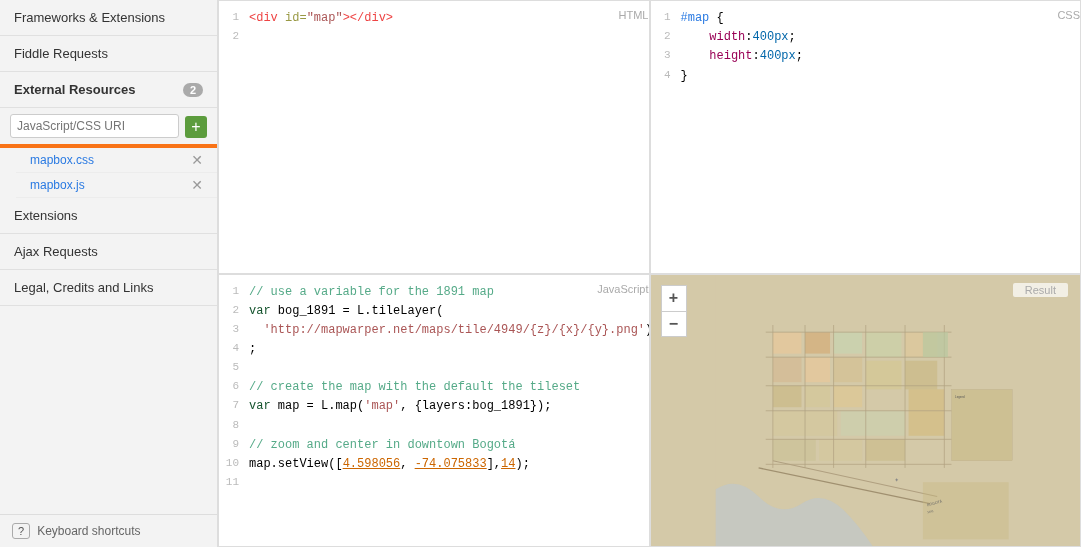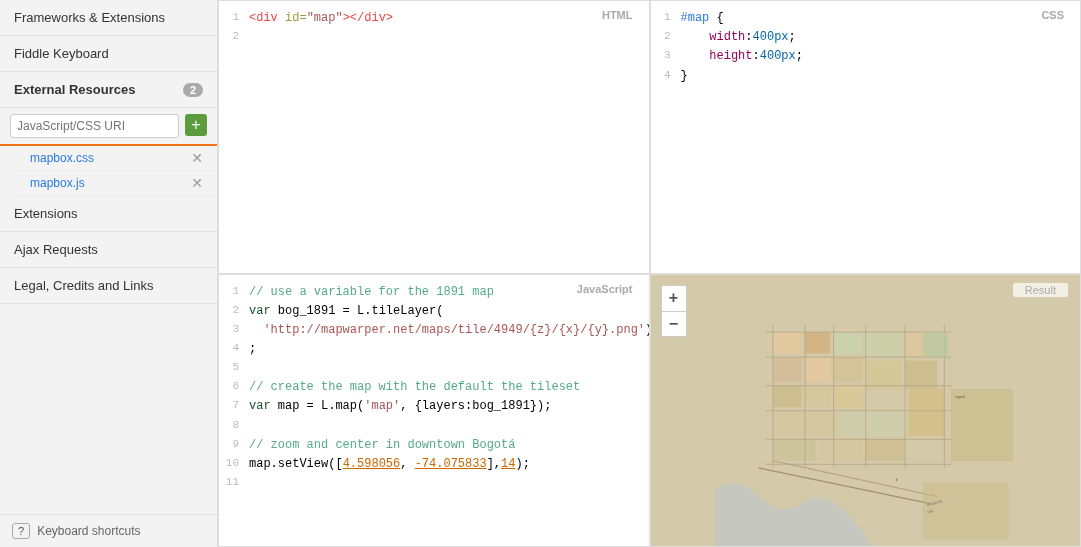--- a/index.html
+++ b/index.html
@@ -38,23 +38,23 @@
     .badge {
       background: #aaa;
       color: white;
       border-radius: 10px;
       padding: 1px 7px;
       font-size: 11px;
     }
 
     .resource-input-row {
       display: flex;
-      align-items: flex-start;
+      align-items: flex-end;
       padding: 6px 10px;
-      border-bottom: 2px solid #f97316;
+      border-bottom: 4px solid #f97316;
     }
     .resource-input-row input {
       flex: 1;
       border: 1px solid #ccc;
       border-radius: 3px;
       padding: 4px 6px;
       font-size: 12px;
       background: white;
       color: #999;
     }
@@ -134,24 +134,24 @@
       border: 1px solid #ddd;
       display: flex;
       flex-direction: column;
       overflow: hidden;
       position: relative;
     }
 
     .panel-label {
       position: absolute;
       top: 8px;
-      right: 16px;
+      right: 0;
       font-size: 11px;
       color: #aaa;
-      font-weight: bold;
+      font-weight: normal;
       z-index: 2;
     }
 
     
     .code-area {
       flex: 1;
       overflow: auto;
       padding: 8px 0;
       font-family: 'Courier New', monospace;
       font-size: 12px;
@@ -234,21 +234,21 @@
     }
   </style>
 </head>
 <body>
 
 <div id="sidebar">
   <div class="sidebar-item">
     <span>Frameworks &amp; Extensions</span>
   </div>
   <div class="sidebar-item">
-    <span>Fiddle Keyboard</span>
+    <span>Fiddle Requests</span>
   </div>
 
   <div class="sidebar-section-header">
     <span>External Resources</span>
     <span class="badge">2</span>
   </div>
 
   <div class="resource-input-row">
     <input type="text" placeholder="JavaScript/CSS URI" style="">
     <button class="add-btn">+</button>

